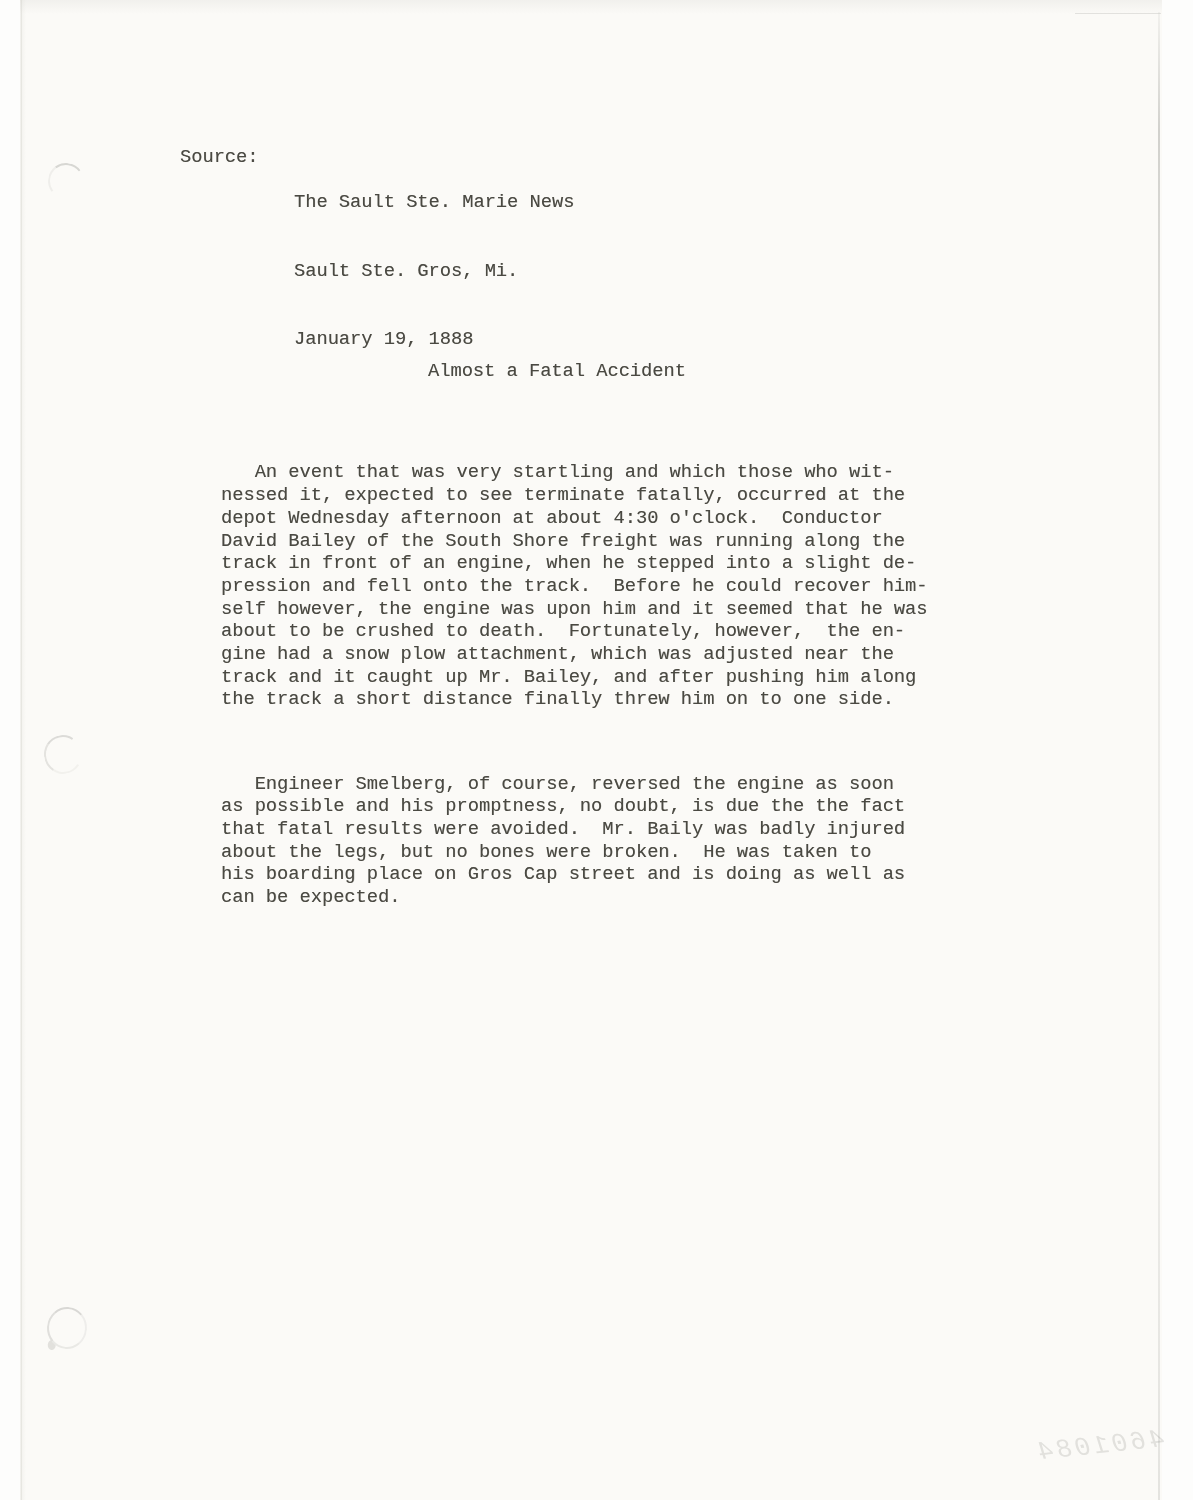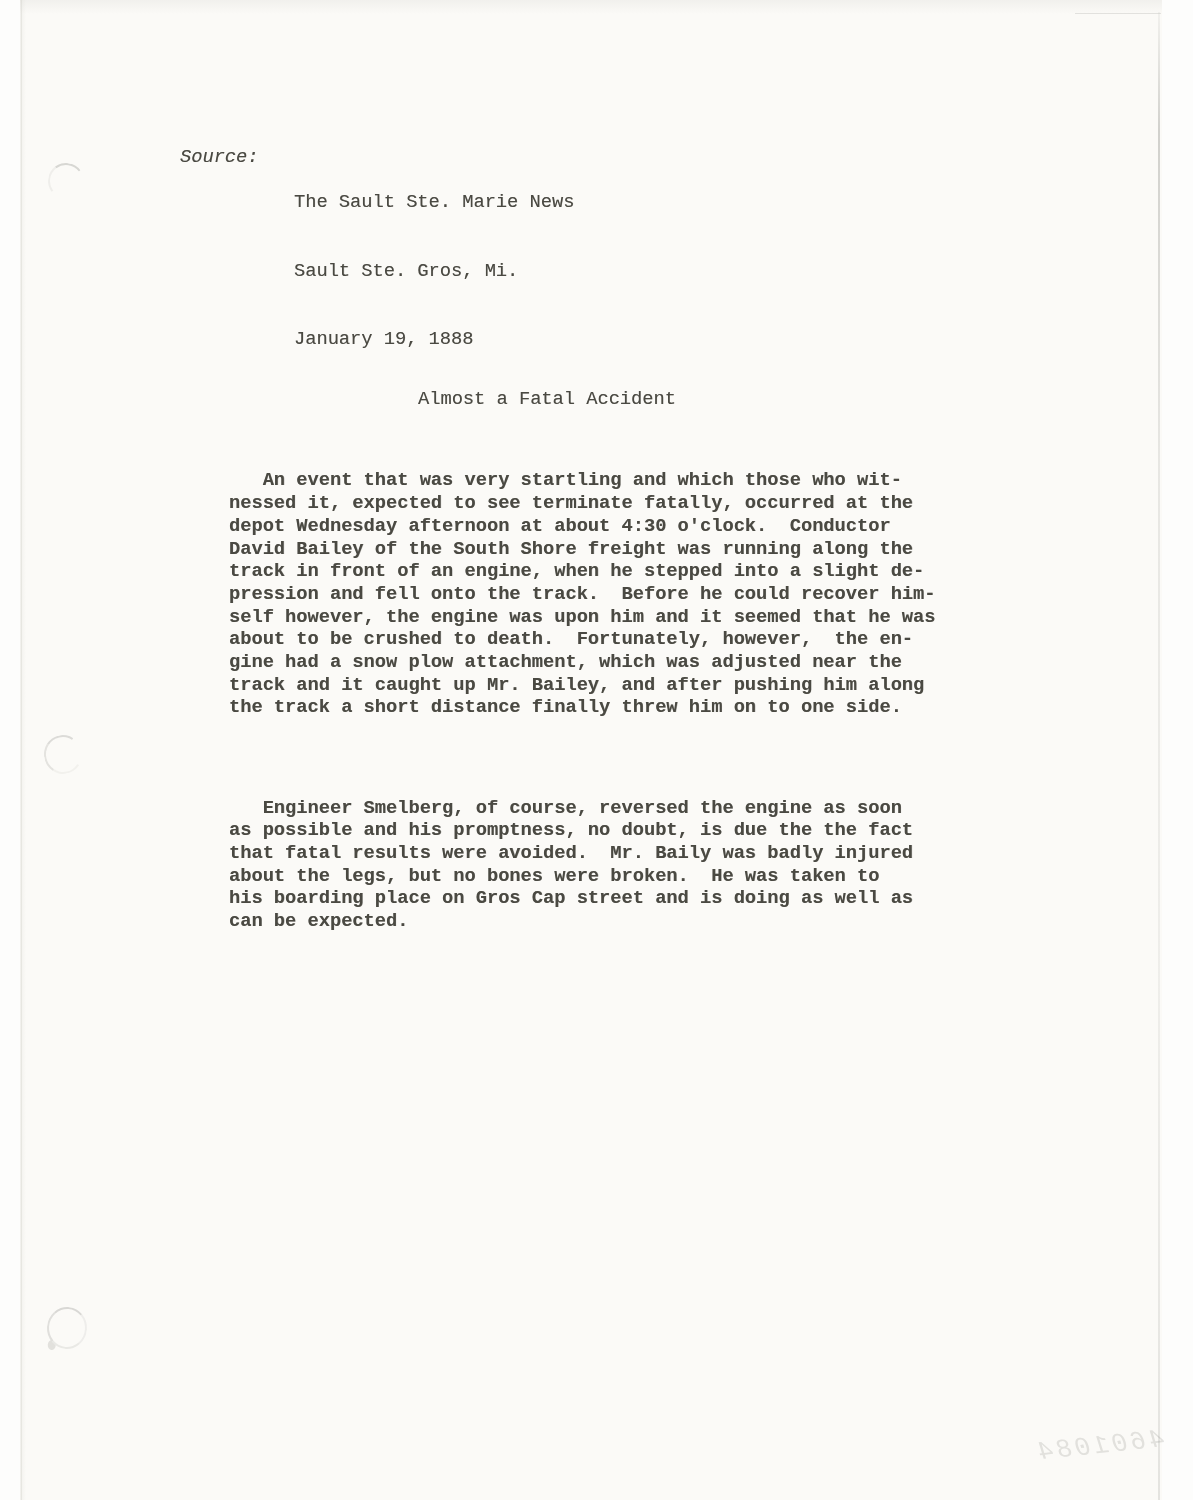--- a/index.html
+++ b/index.html
@@ -56,25 +56,25 @@
     background: rgba(212,212,206,0.40);
   }
   .typewriter {
     position: absolute;
     color: #4a4942;
     font-size: 18.7px;
     line-height: 22.7px;
     white-space: pre;
     text-shadow: 0.3px 0.3px 0.6px rgba(74,73,66,0.45);
   }
-  .source-label { left: 180px; top: 146px; font-style: italic; }
+  .source-label { left: 180px; top: 146px; }
   .source-lines { left: 294px; top: 146px; }
-  .article-title { left: 418px; top: 360px; margin-top: 28px; }
+  .article-title { left: 428px; top: 360px; }
   .article-body  { left: 213px; top: 408px; }
-  .article-body .para { margin: 16px; font-weight: bold; }
+  .article-body .para { margin: 8px; }
   .hole {
     position: absolute;
     border-radius: 50%;
     border-style: solid;
     border-width: 2px;
   }
   .hole-1 {
     left: 48px; top: 163px; width: 32px; height: 32px;
     border-color: rgba(150,150,145,0.35) transparent transparent rgba(160,160,155,0.12);
     transform: rotate(8deg);

